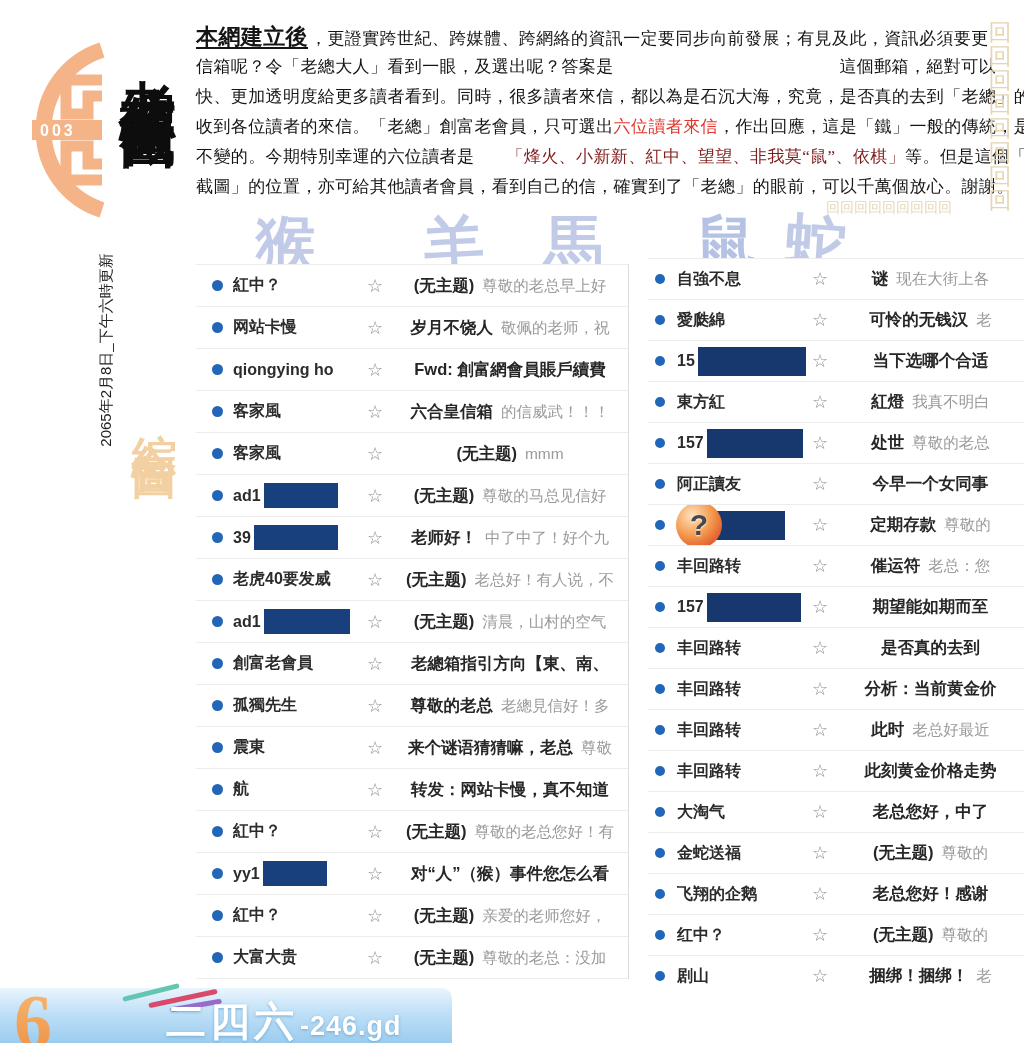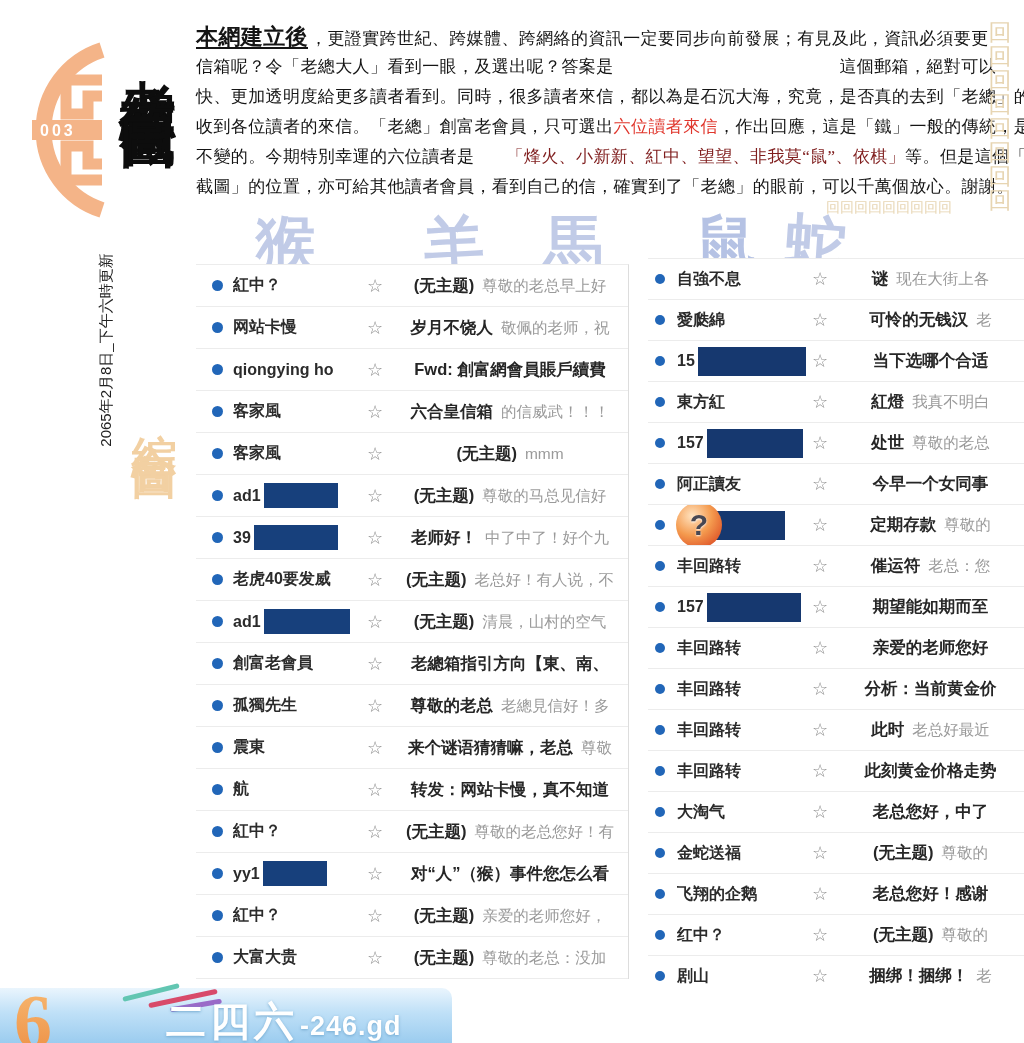--- a/index.html
+++ b/index.html
@@ -343,21 +343,21 @@
         </span>
         <span class="star">☆</span>
         <span class="msub"><span>期望能如期而至</span></span>
       </div>
       <div class="mrow">
         <span class="dot"></span>
         <span class="mname">
           <span>丰回路转</span>
         </span>
         <span class="star">☆</span>
-        <span class="msub"><span>亲爱的老师您好</span></span>
+        <span class="msub"><span>是否真的去到</span></span>
       </div>
       <div class="mrow">
         <span class="dot"></span>
         <span class="mname">
           <span>丰回路转</span>
         </span>
         <span class="star">☆</span>
         <span class="msub"><span>分析：当前黄金价</span></span>
       </div>
       <div class="mrow">

